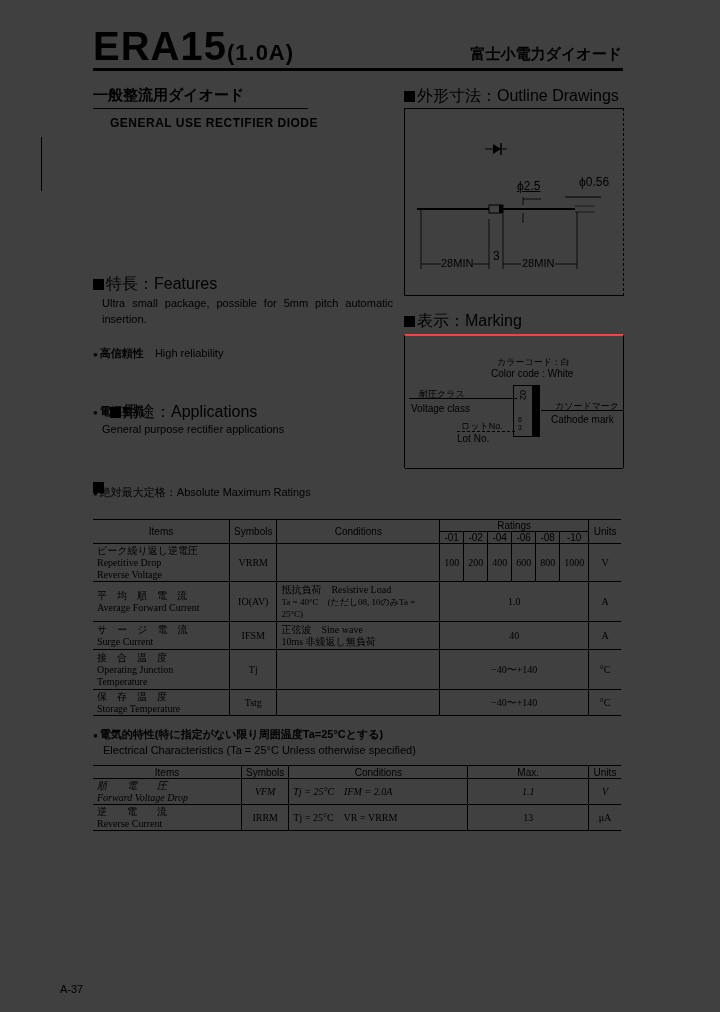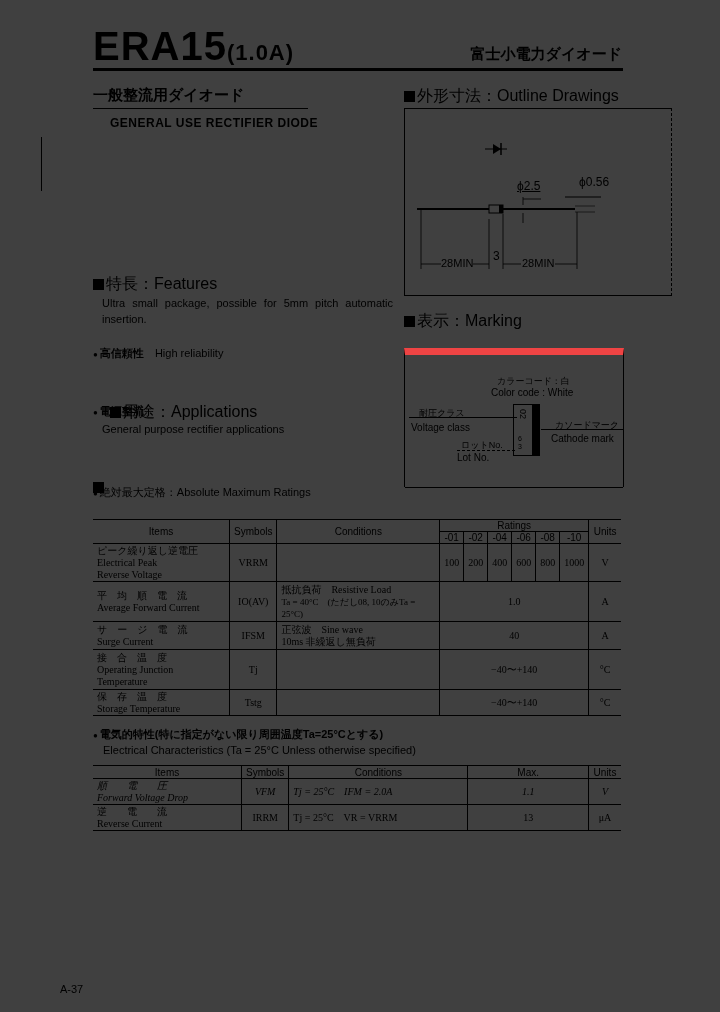--- a/index.html
+++ b/index.html
@@ -16,21 +16,21 @@
   .sec-h { font-size:16px; }
   .sq { display:inline-block; width:11px; height:11px; background:#000; margin-right:2px; vertical-align:-1px; }
   .body-t { font-size:11px; line-height:16px; }
   .bul::before { content:"●"; font-size:8px; margin-right:2px; }
   .bold-jp { font-weight:bold; font-size:11px; }
   table.dt { position:absolute; border-collapse:collapse; font-size:10px; }
   table.dt td, table.dt th { border:1px solid #000; padding:0 4px; font-weight:normal; }
   table.dt th { font-family:"Liberation Sans", sans-serif; font-size:10px; }
   table.dt td { font-family:"Liberation Serif", serif; font-size:10px; line-height:12px; }
   .c { text-align:center; }
-  .box { position:absolute; border:1px solid #000;padding-left:48px; }
+  .box { position:absolute; border:1px solid #000; }
   .small { font-size:10px; }
 </style>
 </head>
 <body>
 
 <div class="abs" id="title-main">
   <span>ERA15</span><span id="title-sub">(1.0A)</span>
 </div>
 <div class="abs" id="title-jp">富士小電力ダイオード</div>
 <div class="hline" style="left:93px;top:68px;width:530px;height:3px;"></div>
@@ -97,21 +97,21 @@
   <span class="sq"></span><span>用途：Applications</span>
 </div>
 <div class="abs body-t" style="left:93px;top:403px;">
   <div class="bul bold-jp">電源整流</div>
   <div style="padding-left:9px;">General purpose rectifier applications</div>
 </div>
 
 <div class="abs sec-h" style="left:404px;top:311px;">
   <span class="sq"></span><span>表示：Marking</span>
 </div>
-<div class="abs" style="left:404px;top:348px;width:218px;height:132px;border-left:1px solid #000;border-top:7px solid #ef4444;border-right:1px solid #000;text-align:center;">
+<div class="abs" style="left:404px;top:334px;width:218px;height:132px;border-left:1px solid #000;border-top:2px solid #ef4444;border-right:1px solid #000;text-align:center;">
   <div class="abs" style="left:0;top:132px;width:218px;height:1px;background:#000;"></div>
   <div class="abs" style="left:92px;top:20px;font-size:9px;">カラーコード：白</div>
   <div class="abs" style="left:86px;top:32px;font-size:10px;">Color code : White</div>
   <div class="abs" style="left:14px;top:52px;font-size:9px;">耐圧クラス</div>
   <div class="abs" style="left:4px;top:62px;width:108px;height:1px;background:#000;"></div>
   <div class="abs" style="left:6px;top:67px;font-size:10px;">Voltage class</div>
   <div class="abs" style="left:108px;top:49px;width:25px;height:50px;border:1px solid #000;">
     <div class="abs" style="right:0;top:0;width:7px;height:50px;background:#000;"></div>
     <div class="abs" style="left:4px;top:4px;font-size:9px;transform:rotate(90deg);transform-origin:left top;left:14px;">02</div>
     <div class="abs" style="left:3px;top:30px;font-size:7px;width:6px;word-break:break-all;line-height:8px;">63</div>
@@ -144,21 +144,21 @@
     <th class="c">-01</th>
     <th class="c">-02</th>
     <th class="c">-04</th>
     <th class="c">-06</th>
     <th class="c">-08</th>
     <th class="c">-10</th>
   </tr>
   <tr style="height:38px;">
     <td style="border-left:none;">
           <div>ピーク繰り返し逆電圧</div>
-          <div>Electrical Peak</div>
+          <div>Repetitive Drop</div>
           <div>Reverse Voltage</div>
         </td>
     <td class="c">VRRM</td>
     <td></td>
     <td class="c">100</td>
     <td class="c">200</td>
     <td class="c">400</td>
     <td class="c">600</td>
     <td class="c">800</td>
     <td class="c">1000</td>

